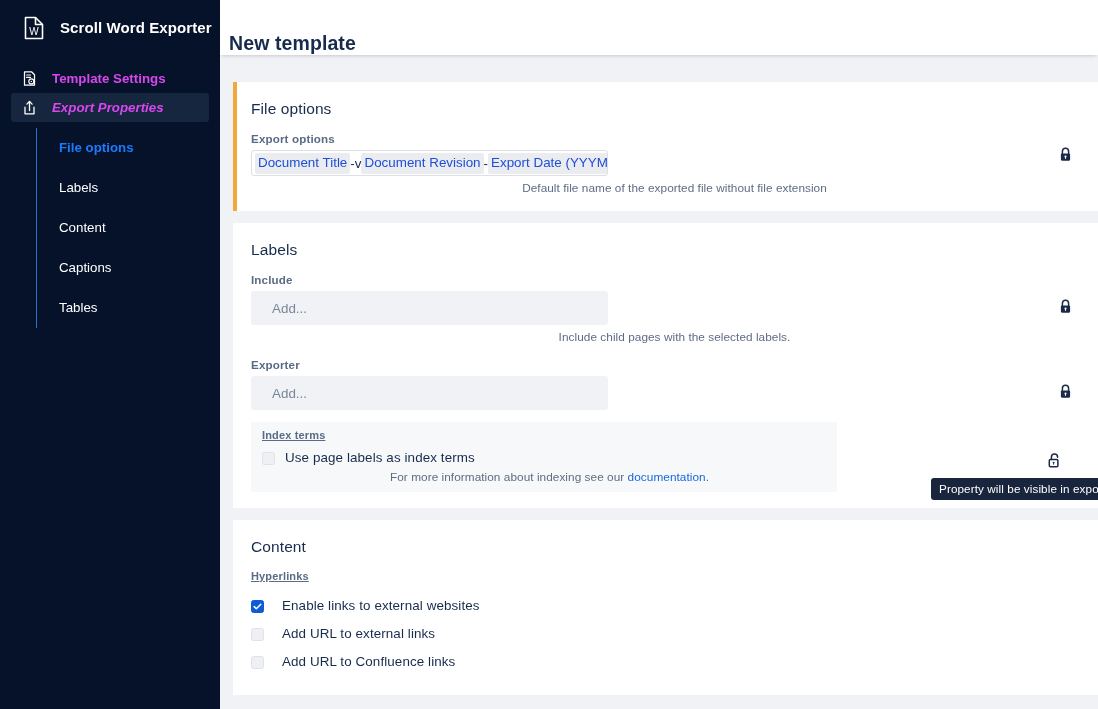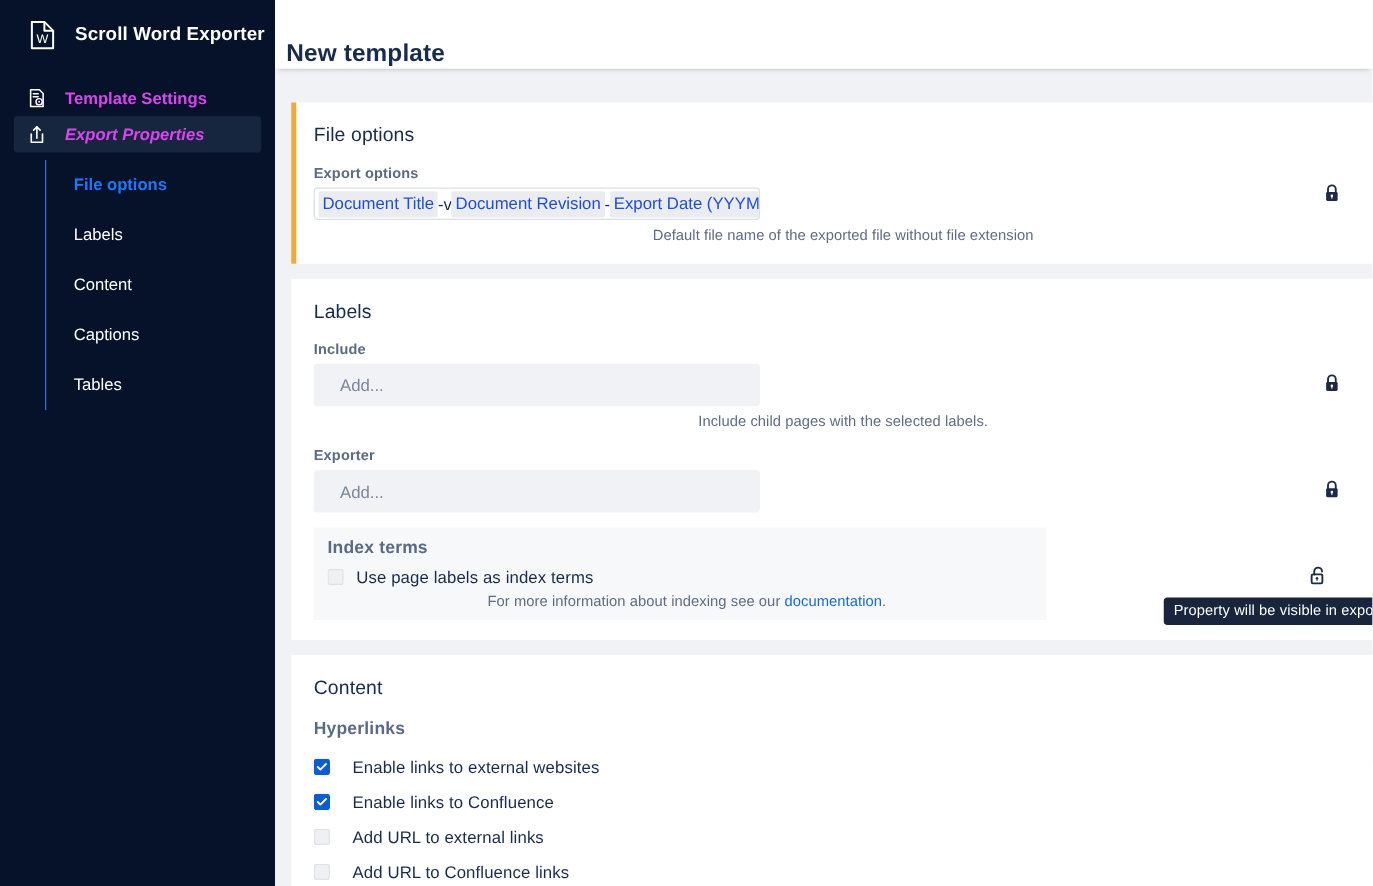--- a/index.html
+++ b/index.html
@@ -78,22 +78,23 @@
   .card-inner { padding-left: 18px; }
   .card-title {
     font-size: 15.5px; font-weight: 400; color: #172b4d;
     margin-bottom: 14px; letter-spacing: .1px;
   }
   .field-label {
     font-size: 11.6px; font-weight: 700; color: #5a6b85;
     margin-bottom: 5px; letter-spacing: .15px;
   }
   .group-label {
-    font-size: 14px; font-weight: 700; color: #5a6b85;
+    font-size: 11px; font-weight: 700; color: #5a6b85;
     letter-spacing: .15px;
+    text-decoration: underline;
   }
   .help-text {
     font-size: 11.8px; color: #5e6c84; margin-top: 5px; letter-spacing: .05px; text-align: center;
   }
   .help-text a { color: #1868db; text-decoration: none; }
 
   .row { position: relative; }
 
   
   .chip-input {
@@ -310,29 +311,20 @@
             <div class="checkbox-row">
               <span class="cb">
                 <svg viewBox="0 0 13 13" width="13" height="13">
                   <rect x=".5" y=".5" width="12" height="12" rx="2" fill="#0b5cd5" stroke="#0b5cd5"></rect>
                   <path d="M3.2 6.6 5.3 8.7 9.8 4.2" stroke="#ffffff" stroke-width="1.5" fill="none" stroke-linecap="round" stroke-linejoin="round"></path>
                 </svg>
               </span>
               <span class="cb-label">Enable links to external websites</span>
             </div>
 
-            <div class="checkbox-row">
-              <span class="cb">
-                <svg viewBox="0 0 13 13" width="13" height="13">
-                  <rect x=".5" y=".5" width="12" height="12" rx="2" fill="#0b5cd5" stroke="#0b5cd5"></rect>
-                  <path d="M3.2 6.6 5.3 8.7 9.8 4.2" stroke="#ffffff" stroke-width="1.5" fill="none" stroke-linecap="round" stroke-linejoin="round"></path>
-                </svg>
-              </span>
-              <span class="cb-label">Enable links to Confluence</span>
-            </div>
 
             <div class="checkbox-row">
               <span class="cb">
                 <svg viewBox="0 0 13 13" width="13" height="13">
                   <rect x=".5" y=".5" width="12" height="12" rx="2" fill="#eef0f3" stroke="#dfe2e7"></rect>
                 </svg>
               </span>
               <span class="cb-label">Add URL to external links</span>
             </div>
 

